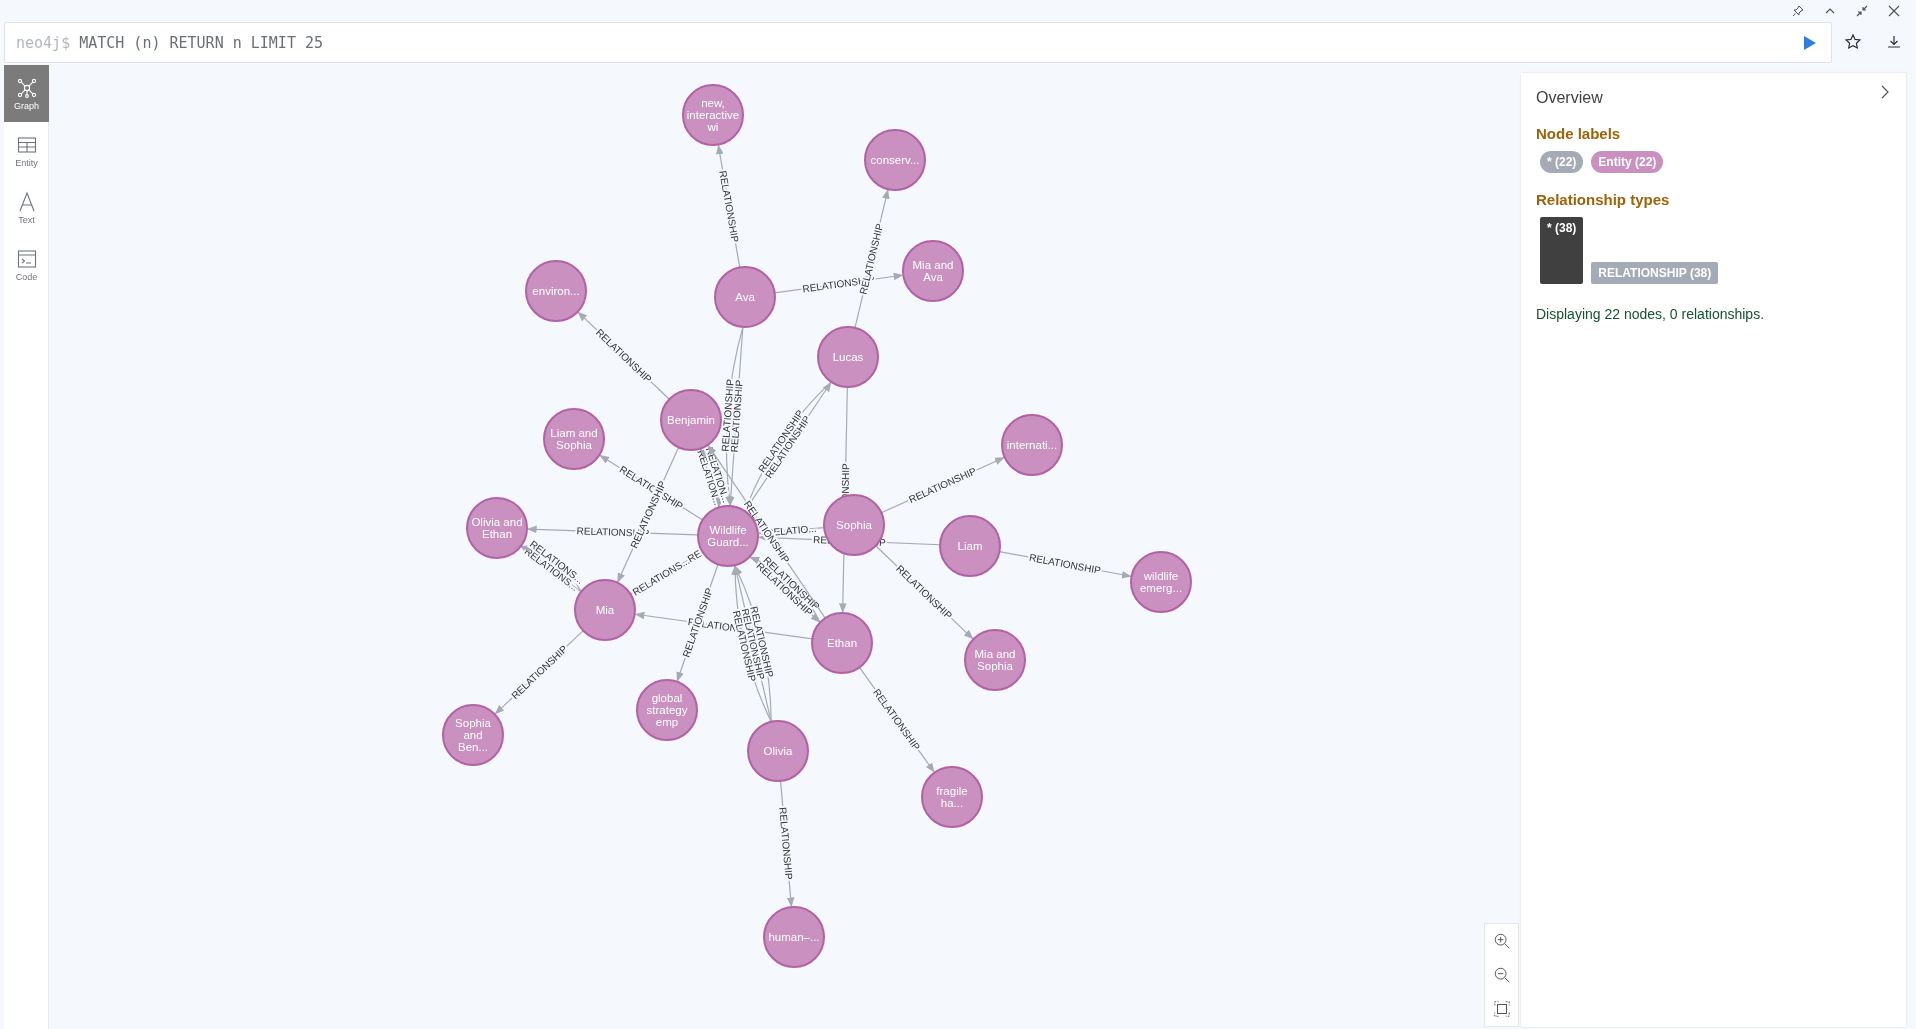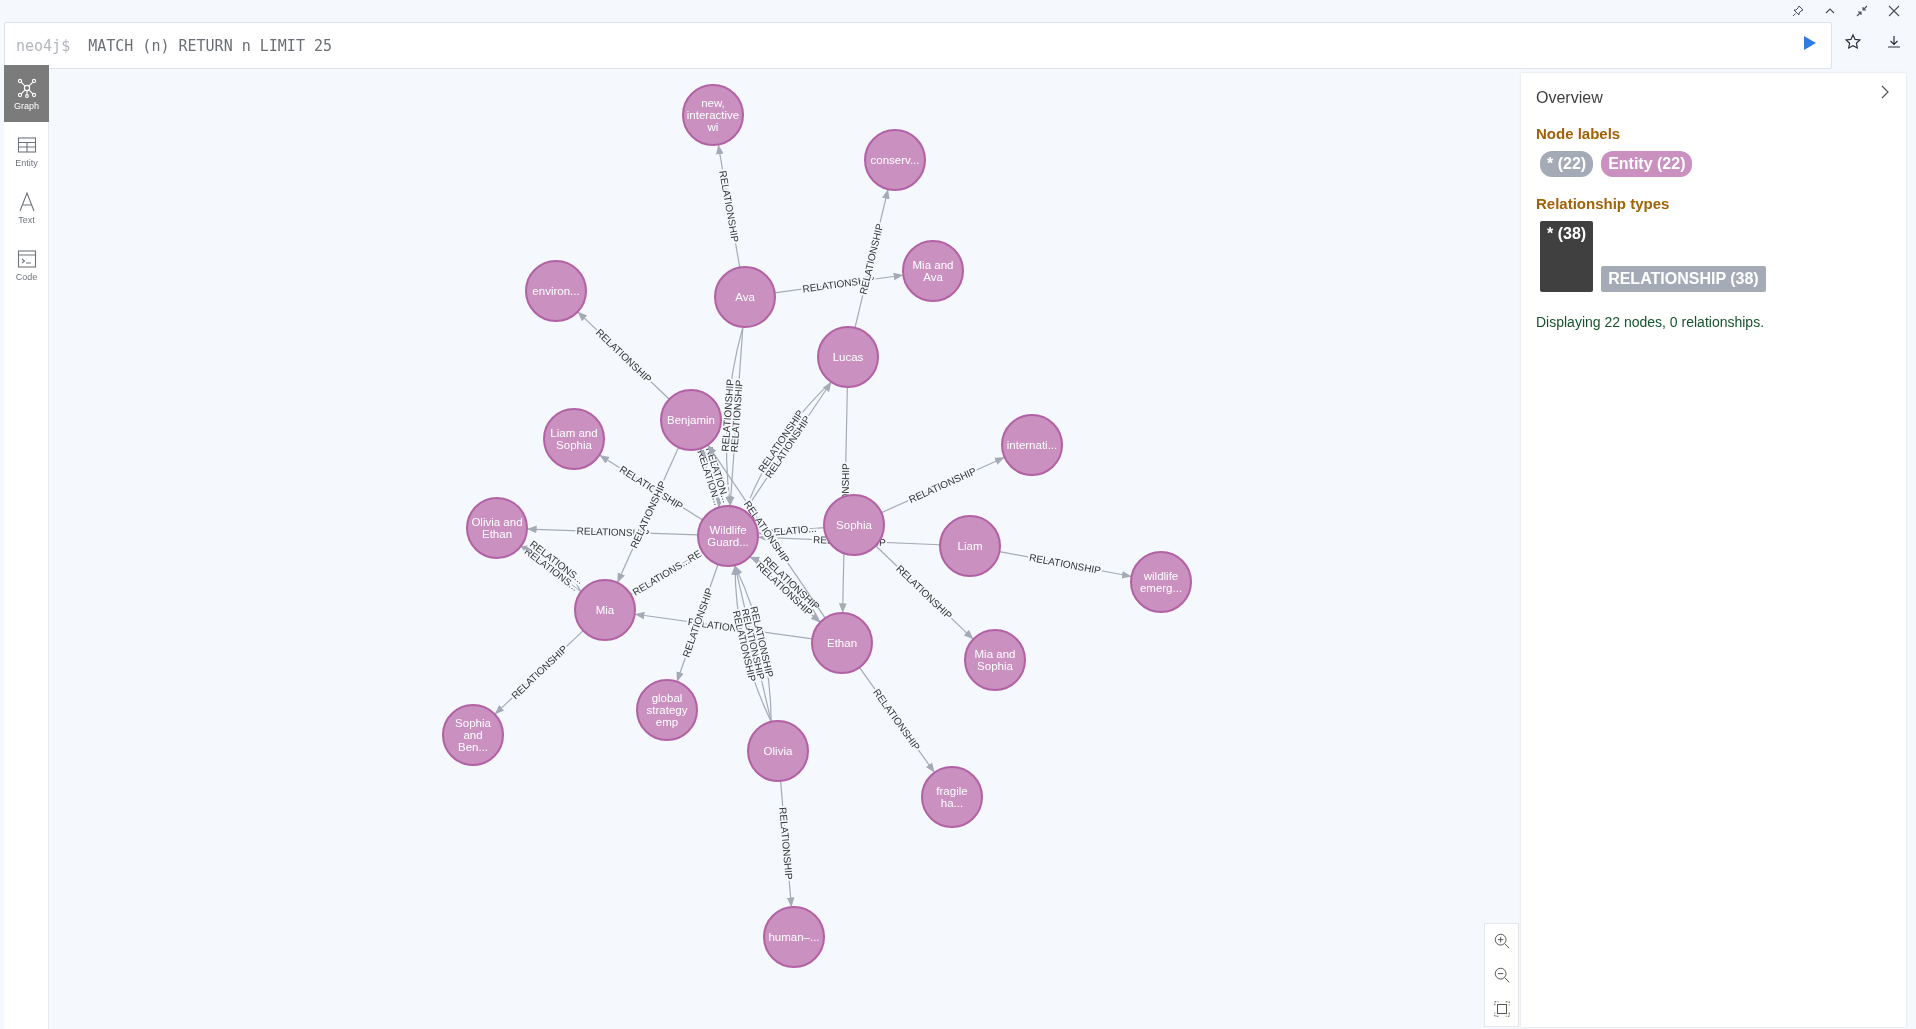--- a/index.html
+++ b/index.html
@@ -1,41 +1,41 @@
 <!DOCTYPE html>
 <html><head>
 <meta charset="utf-8">
 <style>
   * { box-sizing: border-box; margin: 0; padding: 0; }
   html, body { width: 1916px; height: 1029px; overflow: hidden; background: #f5f8fc; font-family: "Liberation Sans", sans-serif; }
   .win-controls { position: absolute; top: 2px; right: 6px; display: flex; gap: 0; }
   .win-btn { width: 32px; height: 18px; display: flex; align-items: center; justify-content: center; color: #4a4f57; cursor: pointer; }
   .win-btn svg { width: 12px; height: 12px; }
-  .query-bar { position: absolute; left: 4px; top: 22px; width: 1828px; height: 47px; background: #fff; border: 1px solid #dde3ea; border-radius: 2px; display: flex; align-items: center; }
+  .query-bar { position: absolute; left: 4px; top: 22px; width: 1828px; height: 41px; background: #fff; border: 1px solid #dde3ea; border-radius: 2px; display: flex; align-items: center; }
   .query-prompt { font-family: "DejaVu Sans Mono", monospace; font-size: 15px; color: #b3b7bd; padding-left: 11px; white-space: pre; }
-  .query-text { font-family: "DejaVu Sans Mono", monospace; font-size: 15px; color: #6b6f76; margin-left: 18px; white-space: pre; }
+  .query-text { font-family: "DejaVu Sans Mono", monospace; font-size: 15px; color: #6b6f76; margin-left: 9px; white-space: pre; }
   .query-run { position: absolute; right: 12px; top: 10px; width: 20px; height: 20px; cursor: pointer; }
   .top-action { position: absolute; top: 32px; width: 20px; height: 20px; cursor: pointer; color: #2c3038; }
   .sidebar { position: absolute; left: 4px; top: 65px; width: 45px; height: 964px; background: #fff; border-right: 1px solid #e6e9ee; }
   .side-item { width: 45px; height: 57px; display: flex; flex-direction: column; align-items: center; justify-content: center; color: #6f747b; font-size: 9px; cursor: pointer; }
   .side-item.active { background: #7b7b7b; color: #fff; }
   .side-item svg { width: 22px; height: 22px; margin-bottom: 2px; }
   .canvas { position: absolute; left: 50px; top: 63px; width: 1470px; height: 966px; }
   .canvas svg { position: absolute; left: 0; top: 0; }
   .node-label { font-family: "Liberation Sans", sans-serif; font-size: 11.5px; fill: #fff; text-anchor: middle; }
   .edge { stroke: #a5abb6; stroke-width: 1.2; fill: none; }
   .edge-label { font-family: "Liberation Sans", sans-serif; font-size: 10px; fill: #333; }
   .zoom-ctrl { position: absolute; left: 1484px; top: 923px; width: 35px; height: 104px; background: #fff; border: 1px solid #e3e7ec; display: flex; flex-direction: column; align-items: center; justify-content: space-around; }
   .zoom-btn { width: 20px; height: 20px; cursor: pointer; color: #555; display: flex; align-items: center; justify-content: center; }
   .panel { position: absolute; left: 1521px; top: 73px; width: 385px; height: 954px; background: #fff; box-shadow: 0 0 2px rgba(0,0,0,0.12); padding: 14px 15px; }
   .panel-title { font-size: 16px; color: #404040; font-weight: normal; margin-top: 2px; }
   .panel-collapse { position: absolute; right: 14px; top: 10px; width: 14px; height: 18px; cursor: pointer; color: #555; }
   .panel-section { font-size: 15px; font-weight: bold; color: #a16207; margin-top: 18px; }
   .chips { display: flex; gap: 8px; margin-top: 9px; padding-left: 4px; }
-  .chip { font-size: 16px; font-weight: bold; color: #fff; padding: 4px 7px; cursor: pointer; }
+  .chip { font-size: 12px; font-weight: bold; color: #fff; padding: 4px 7px; cursor: pointer; }
   .chip.round { border-radius: 12px; }
   .chip.rect { border-radius: 2px; }
   .panel-status { font-size: 14px; color: #14532d; margin-top: 22px; }
 </style>
 </head>
 <body>
 
 <div class="win-controls">
   <div class="win-btn">
     <svg viewBox="0 0 12 12" fill="none" stroke="currentColor" stroke-width="1">

